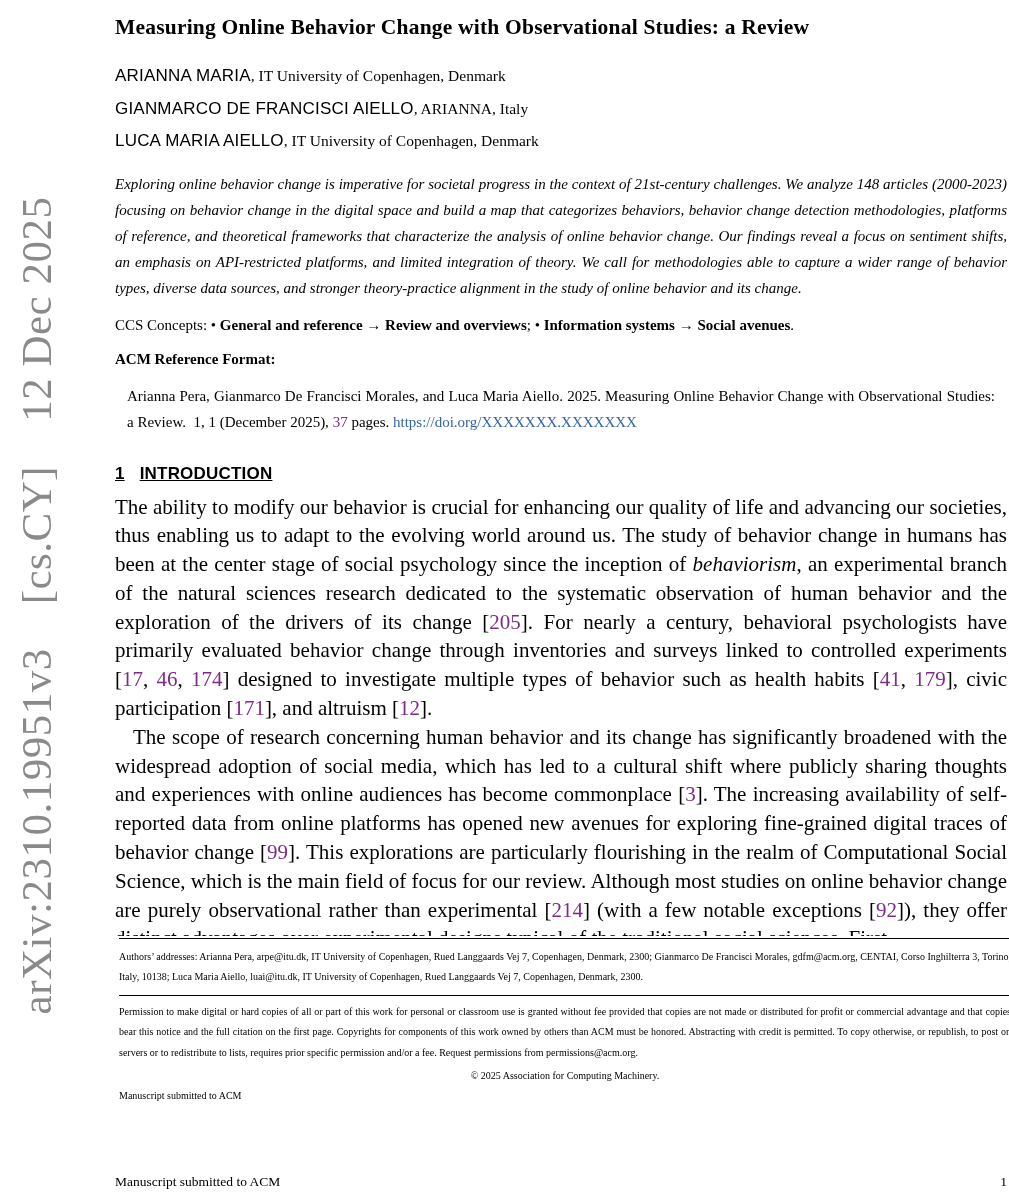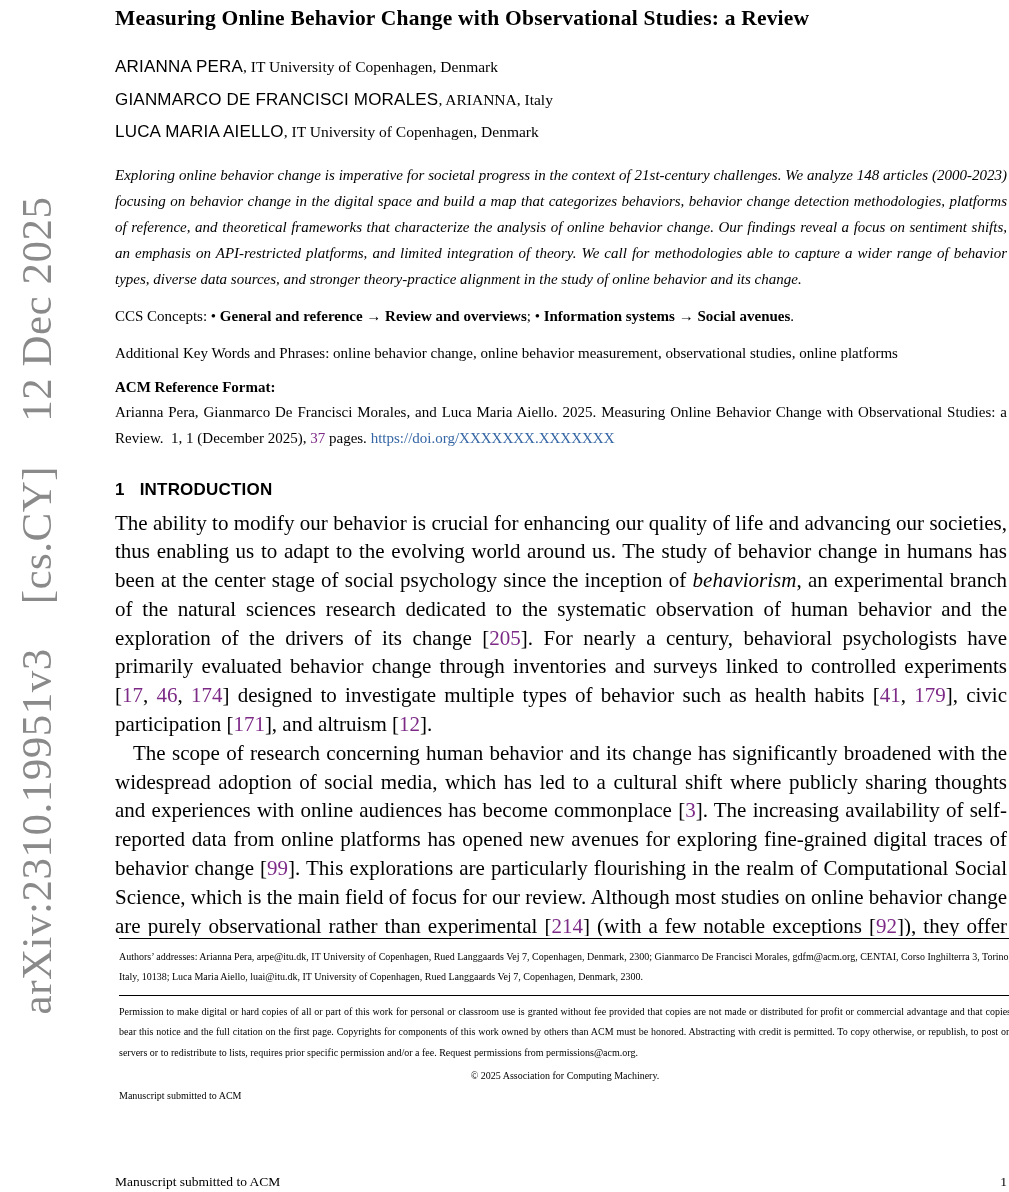--- a/index.html
+++ b/index.html
@@ -29,48 +29,49 @@
     font-family: "Liberation Serif", serif;
     font-size: 43px;
     color: var(--watermark);
     letter-spacing: 0.5px;
   }
 
   .content { position: absolute; left: 115px; top: 0; width: 892px; height: 1192px; }
   .flow { position: absolute; left: 0; top: 0; width: 892px; height: 936px; overflow: hidden; }
 
   .title {
-    margin: 0; padding-top: 5px;
+    margin: 0; padding-top: 14px;
     font-family: "Liberation Serif", serif;
     font-weight: bold;
     font-size: 21.5px; line-height: 27px;
     letter-spacing: 0.2px;
   }
 
   .authors { margin-top: 19px; }
   .author-line { line-height: 32.5px; white-space: nowrap; }
   .author-name { font-family: "Liberation Sans", sans-serif; font-size: 17px; letter-spacing: 0.2px; }
   .author-affil { font-family: "Liberation Serif", serif; font-size: 15.5px; }
 
   .abstract {
     margin: 13px 0 0; font-size: 15px; line-height: 26px; text-align: justify; font-style: italic;
   }
 
   .ccs { margin: 11px 0 0; font-size: 15px; line-height: 26px; text-align: justify; }
   .keywords { margin: 11px 0 0; font-size: 15px; line-height: 26px; text-align: justify; }
 
   .acm-ref { margin-top: 10px; font-size: 15px; line-height: 26px; }
   .acm-ref-heading { margin: 0; font-weight: bold; line-height: 23px; }
-  .acm-ref-body { margin: 0; text-align: justify; }
+  .acm-ref-body { margin: 12px; text-align: justify; }
 
   .section-heading {
     margin: 26px 0 6px;
     font-family: "Liberation Sans", sans-serif;
     font-size: 17px; font-weight: bold; line-height: 26px;
     letter-spacing: 0.2px;
+    text-decoration: underline;
   }
   .sec-num { margin-right: 15px; }
 
   .body-para { margin: 0; font-size: 21px; line-height: 28.8px; text-align: justify; }
   .body-para.indent { text-indent: 18px; }
 
   .seg-cite { color: var(--citation); }
   .seg-link { color: var(--link); }
   .seg-bold { font-weight: bold; }
   .seg-italic { font-style: italic; }
@@ -101,35 +102,34 @@
     <span>arXiv:2310.19951v3  [cs.CY]  12 Dec 2025</span>
   </div>
 
   <div class="content">
     <div class="flow">
 
       <h1 class="title">Measuring Online Behavior Change with Observational Studies: a Review</h1>
 
       <div class="authors">
         <div class="author-line">
-          <span class="author-name">ARIANNA PERA</span><span class="author-affil">, </span><span class="author-affil">IT University of Copenhagen, Denmark</span>
+          <span class="author-name">ARIANNA MARIA</span><span class="author-affil">, </span><span class="author-affil">IT University of Copenhagen, Denmark</span>
         </div>
         <div class="author-line">
-          <span class="author-name">GIANMARCO DE FRANCISCI MORALES</span><span class="author-affil">, </span><span class="author-affil">ARIANNA, Italy</span>
+          <span class="author-name">GIANMARCO DE FRANCISCI AIELLO</span><span class="author-affil">, </span><span class="author-affil">ARIANNA, Italy</span>
         </div>
         <div class="author-line">
           <span class="author-name">LUCA MARIA AIELLO</span><span class="author-affil">, </span><span class="author-affil">IT University of Copenhagen, Denmark</span>
         </div>
       </div>
 
       <p class="abstract">Exploring online behavior change is imperative for societal progress in the context of 21st-century challenges. We analyze 148 articles (2000-2023) focusing on behavior change in the digital space and build a map that categorizes behaviors, behavior change detection methodologies, platforms of reference, and theoretical frameworks that characterize the analysis of online behavior change. Our findings reveal a focus on sentiment shifts, an emphasis on API-restricted platforms, and limited integration of theory. We call for methodologies able to capture a wider range of behavior types, diverse data sources, and stronger theory-practice alignment in the study of online behavior and its change.</p>
 
       <p class="ccs"><span>CCS Concepts: • </span><span class="seg-bold">General and reference → Review and overviews</span><span>; • </span><span class="seg-bold">Information systems → Social avenues</span><span>.</span></p>
 
-      <p class="keywords">Additional Key Words and Phrases: online behavior change, online behavior measurement, observational studies, online platforms</p>
 
       <div class="acm-ref">
         <p class="acm-ref-heading">ACM Reference Format:</p>
         <p class="acm-ref-body"><span>Arianna Pera, Gianmarco De Francisci Morales, and Luca Maria Aiello. 2025. Measuring Online Behavior Change with Observational Studies: a Review.&nbsp; 1, 1 (December 2025), </span><span class="seg-cite">37</span><span> pages. </span><span class="seg-link">https://doi.org/XXXXXXX.XXXXXXX</span></p>
       </div>
 
       <h2 class="section-heading">
         <span class="sec-num">1</span><span class="sec-title">INTRODUCTION</span>
       </h2>
 

